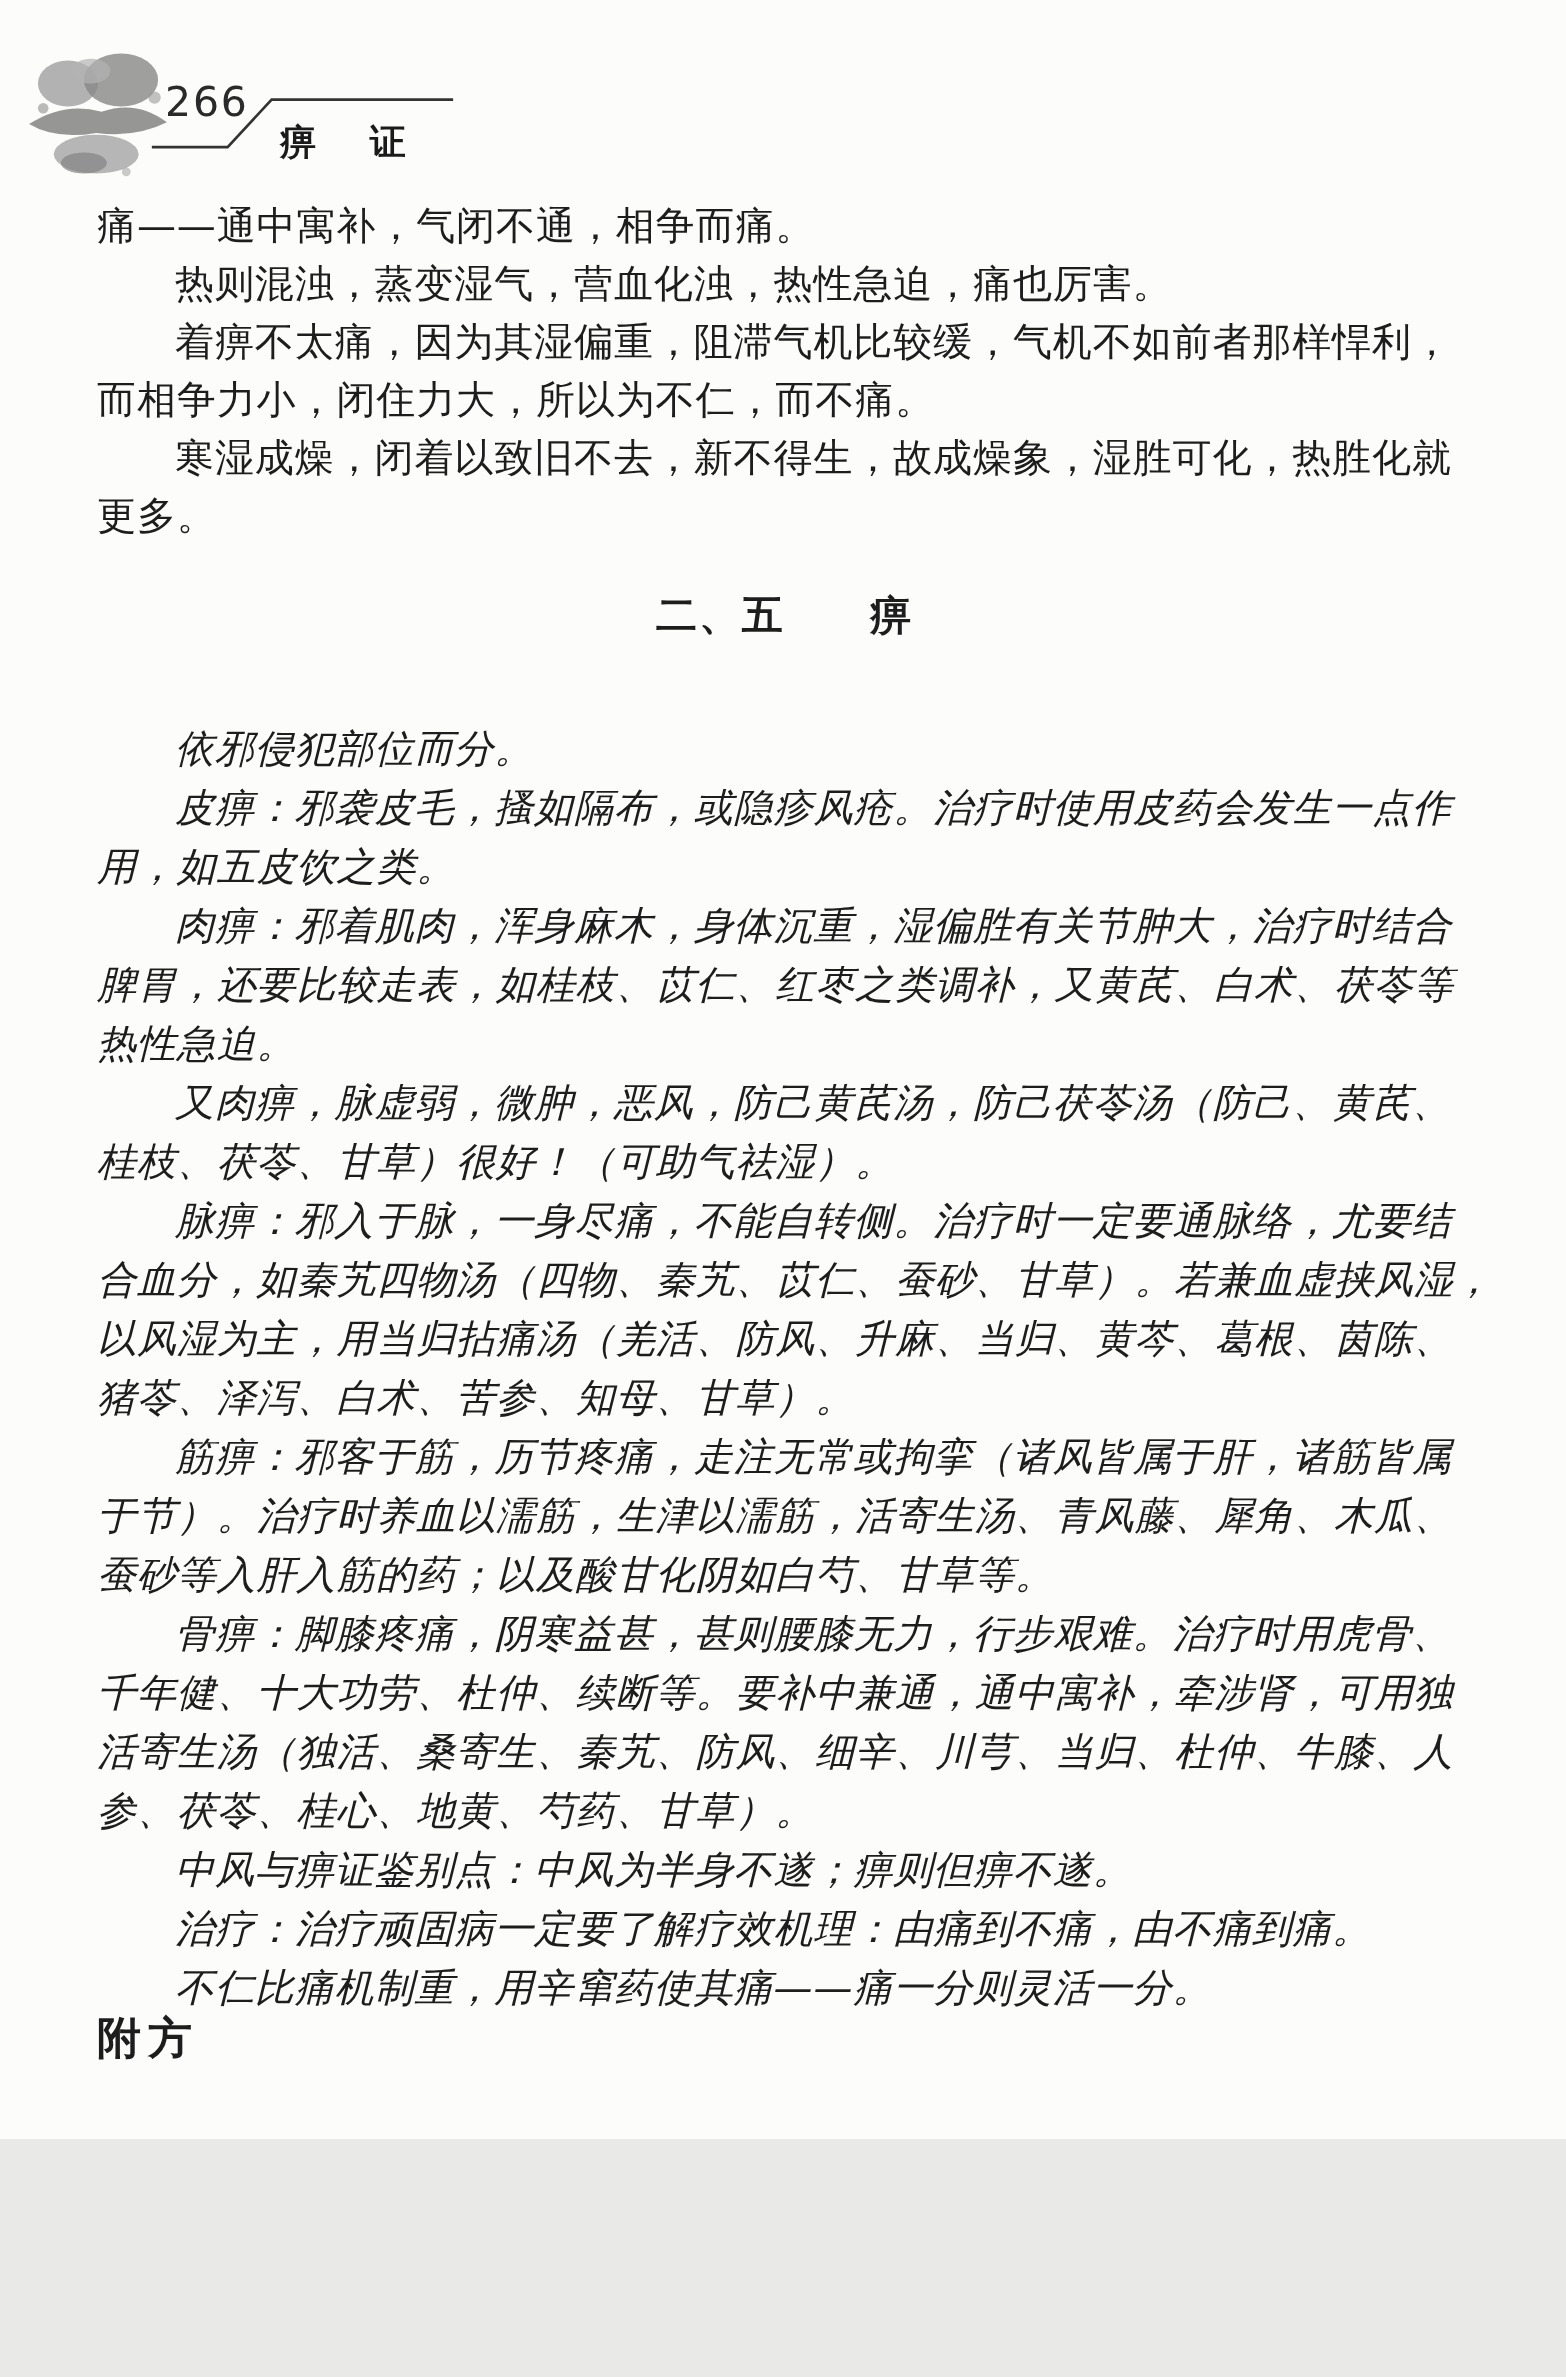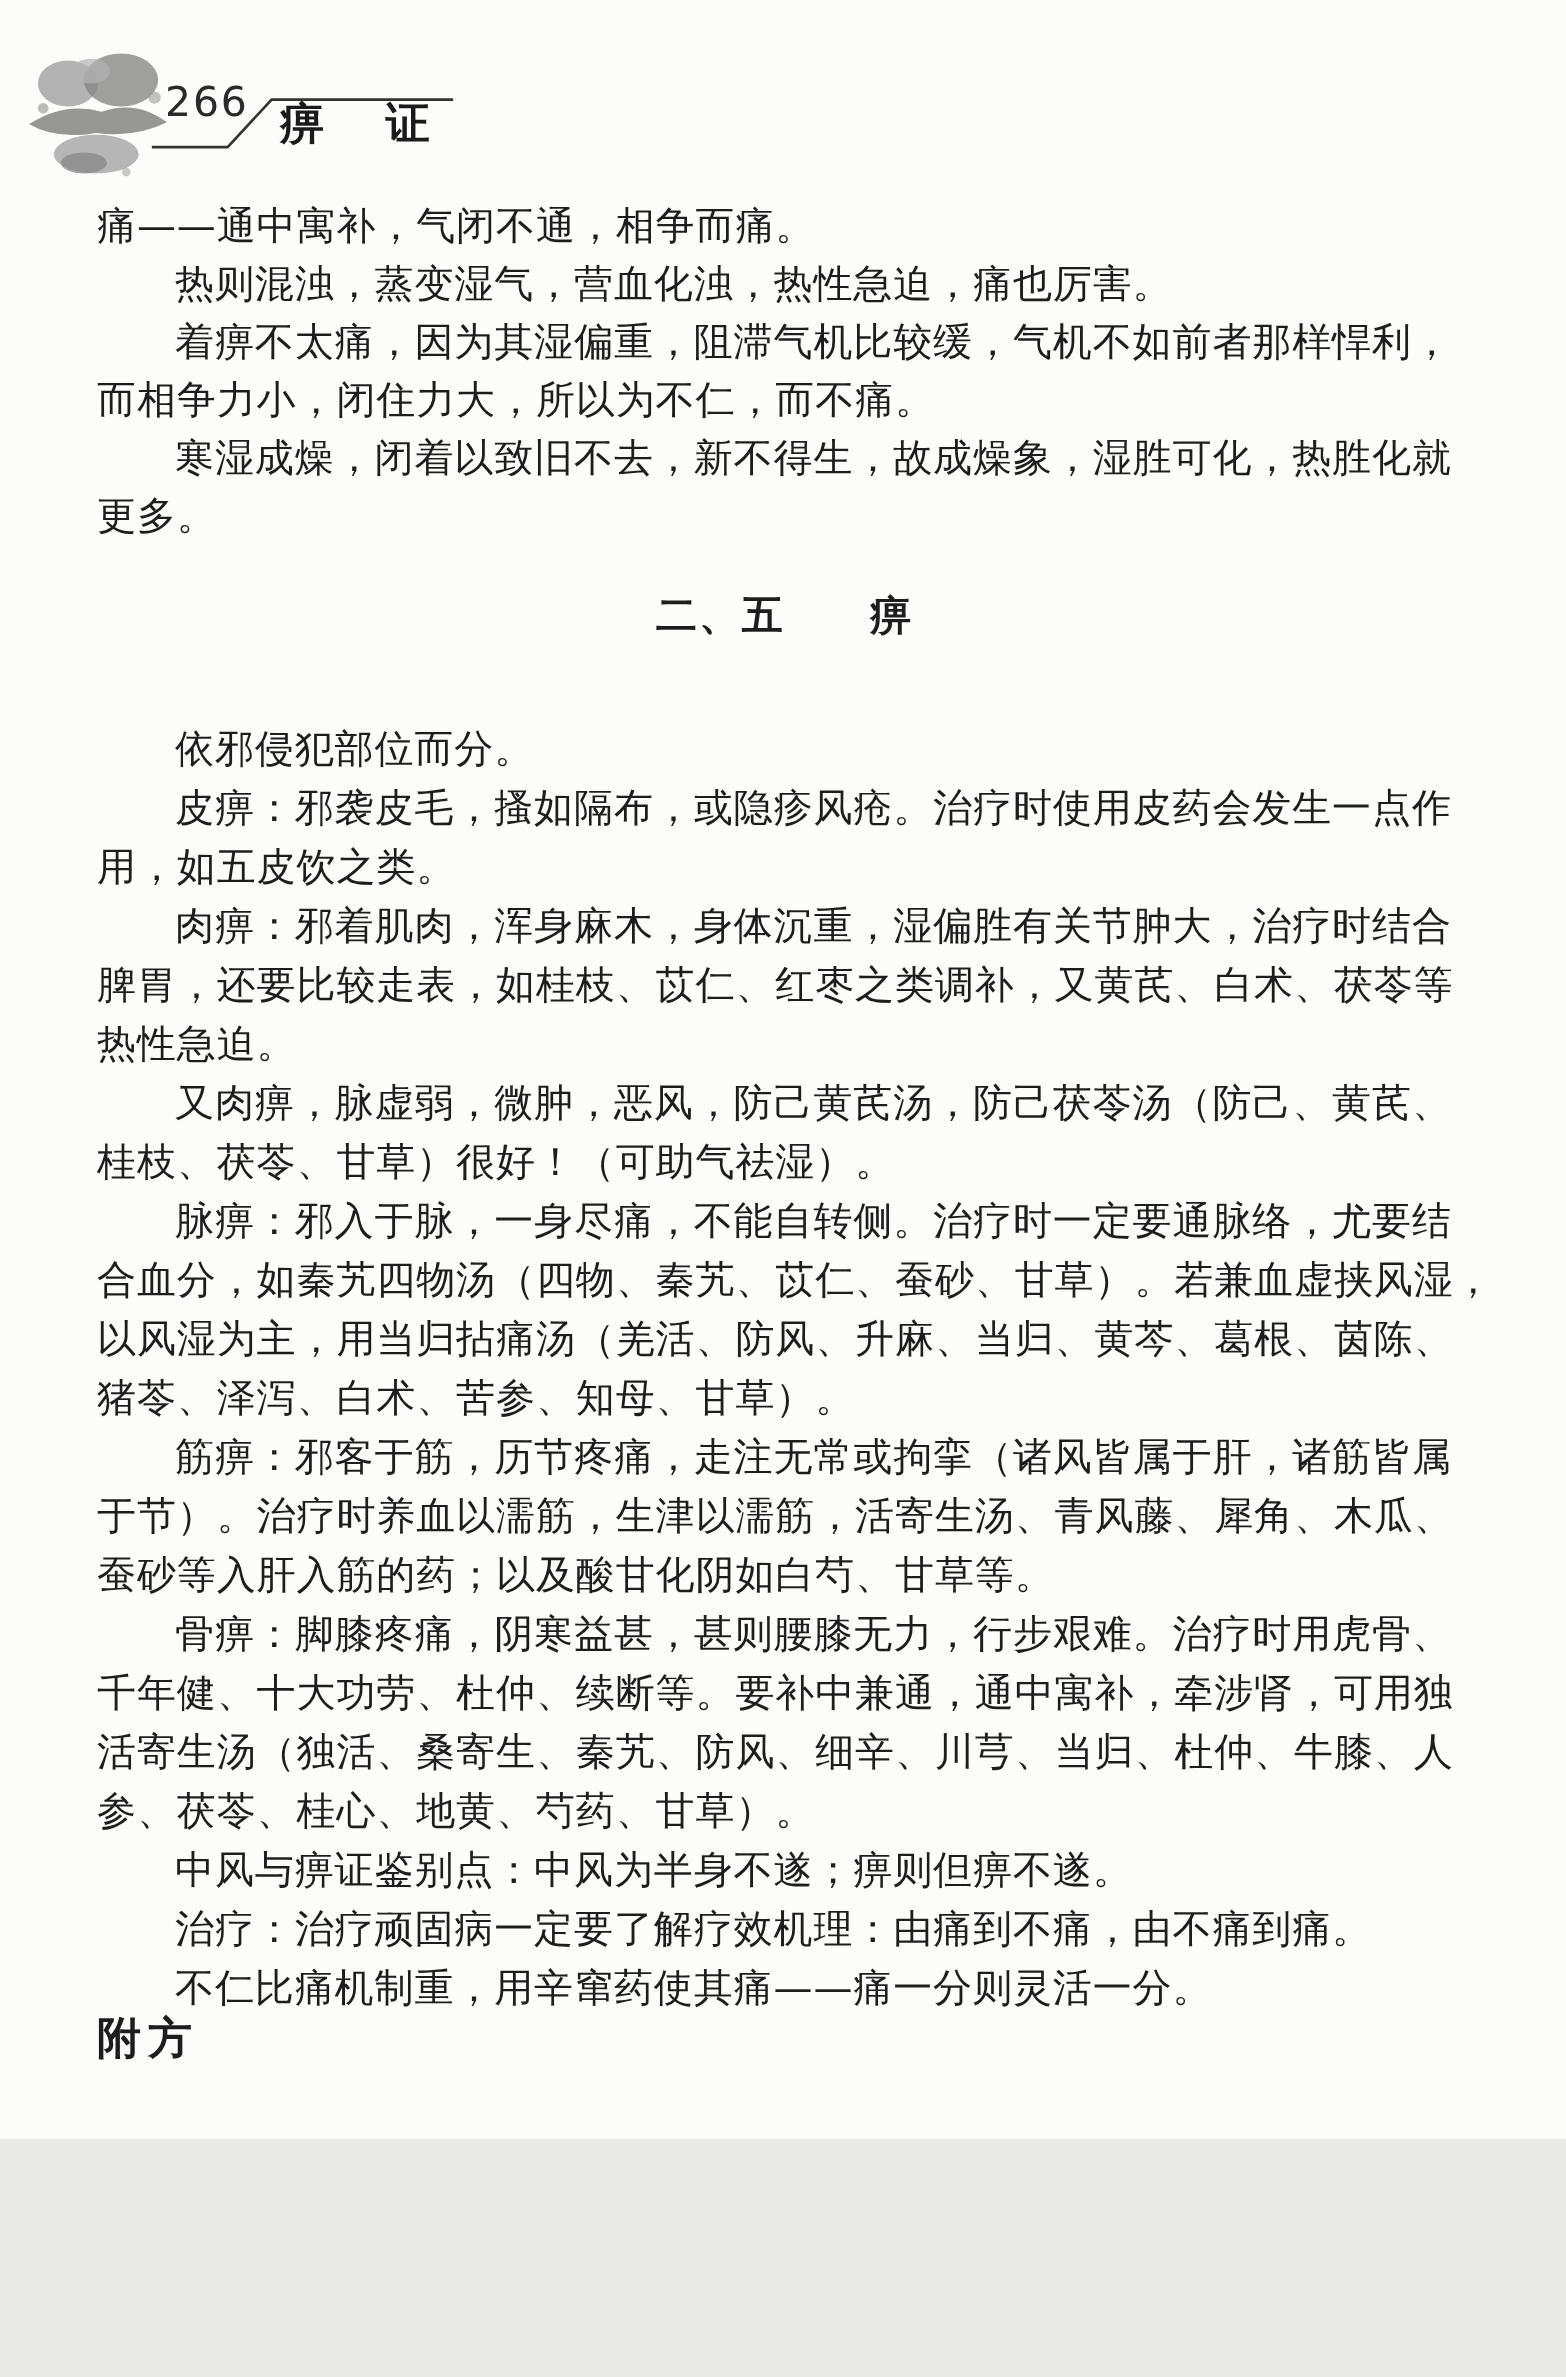--- a/index.html
+++ b/index.html
@@ -20,31 +20,31 @@
     position:absolute;left:22px;top:46px;width:152px;height:135px;
   }
   .page-number{
     position:absolute;left:165px;top:78px;
     font-size:41px;letter-spacing:1.8px;color:#2a2a2a;
   }
   .header-rule{
     position:absolute;left:142px;top:89px;width:328px;height:74px;
   }
   .chapter-title{
-    position:absolute;left:280px;top:94px;
-    font-size:44px;font-weight:600;letter-spacing:8.9px;color:#1a1a1a;
+    position:absolute;left:280px;top:118px;
+    font-size:36px;font-weight:600;letter-spacing:8.9px;color:#1a1a1a;
     white-space:pre;
   }
   
   .block{position:absolute;left:97px;width:1375px;}
   .blk-0{top:197px;}
   .blk-0 .line{line-height:58px;}
   .blk-1{top:588px;text-align:center;font-size:41px;font-weight:600;letter-spacing:1.8px;white-space:pre;}
   .blk-2{top:719px;}
-  .blk-2 .line{line-height:59px;}
+  .blk-2 .line{line-height:59px;font-style:italic;}
   .blk-3{top:2009px;font-size:44px;font-weight:bold;letter-spacing:7px;}
   .blk-4{top:2115px;}
   .blk-4 .line{line-height:58px;letter-spacing:2.7px;margin-top:44px;}
   .line{
     font-size:39px;letter-spacing:0.9px;white-space:pre;color:#1d1d1d;
   }
   .line.indent{padding-left:78px;}
 </style>
 </head>
 <body>

